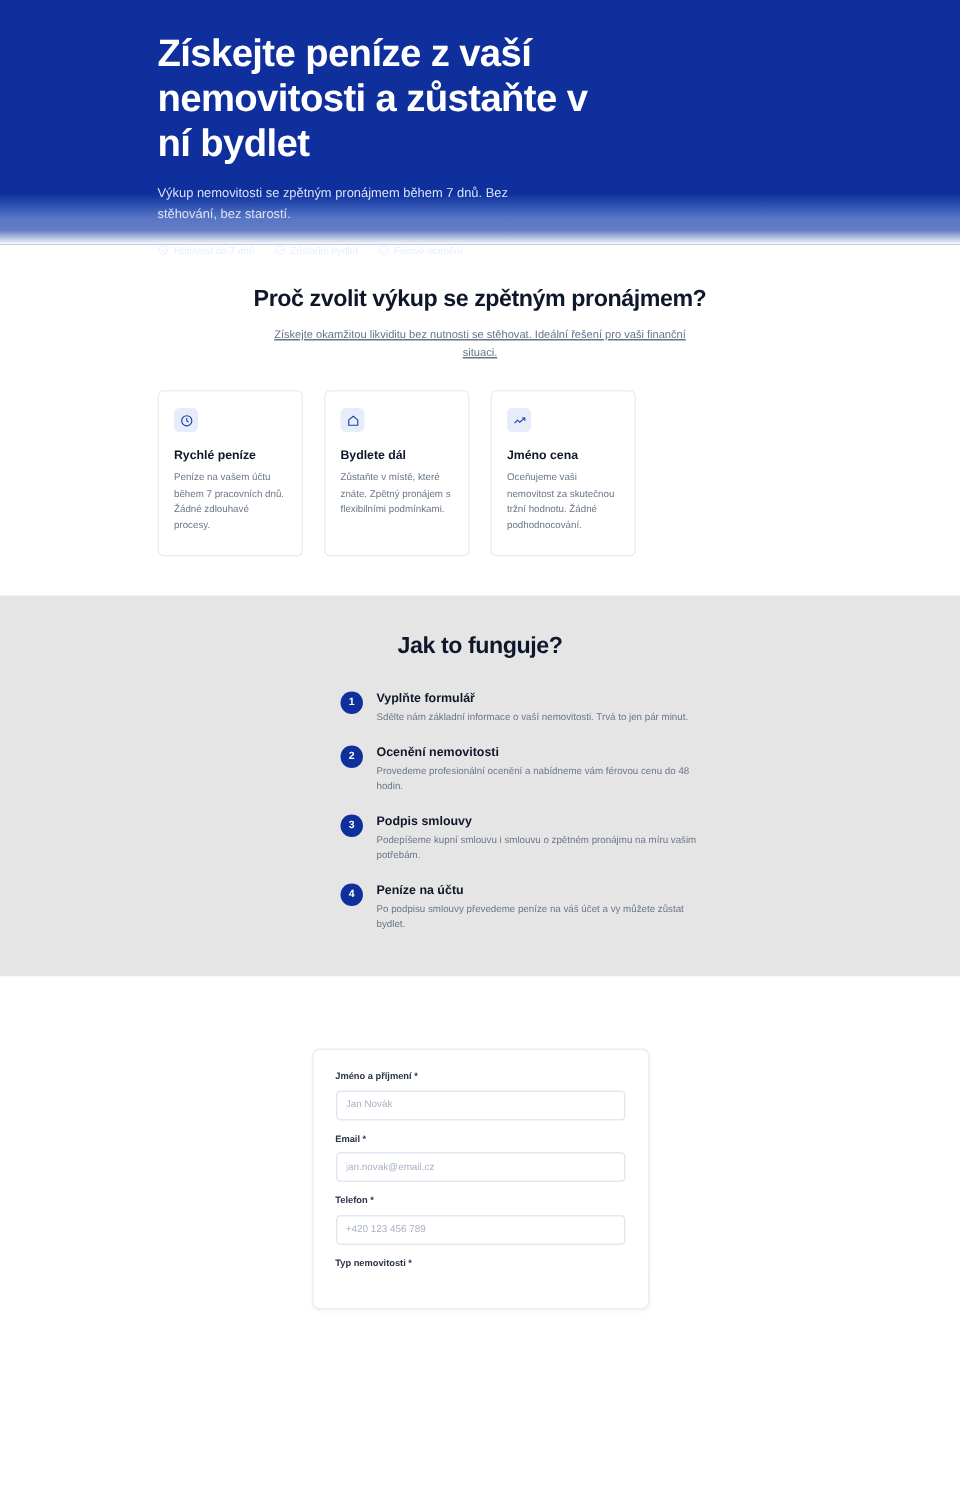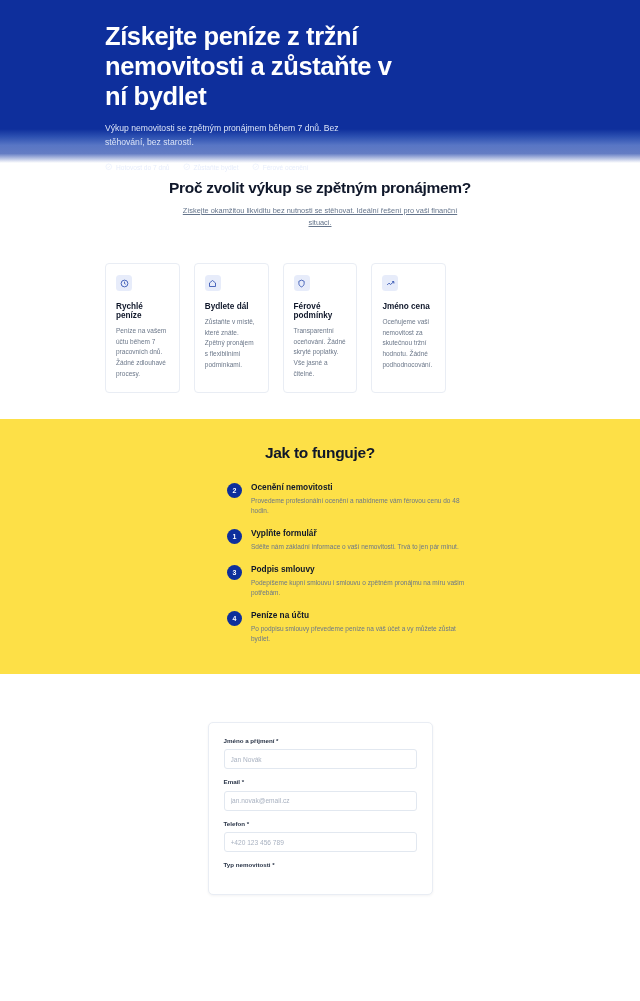--- a/index.html
+++ b/index.html
@@ -91,25 +91,25 @@
     font-size: 7.4px;
     line-height: 1.65;
     color: #64748b;
     max-width: 290px;
     margin-left: auto;
     margin-right: auto;
     text-decoration: underline;
   }
 
   
-  .features { padding-top: 16px; padding-bottom: 26px; }
+  .features { padding-top: 28px; padding-bottom: 26px; }
   .feat-grid {
-    margin-top: 34px;
+    margin-top: 19px;
     display: grid;
-    grid-template-columns: repeat(5, 1fr);
+    grid-template-columns: repeat(4, 1fr);
     gap: 14px;
   }
   .feat-card {
     background: #ffffff;
     border: 1px solid #e9edf4;
     border-radius: 4px;
     padding: 11px 10px 13px 10px;
     min-height: 80px;
   }
   .feat-ico {
@@ -130,21 +130,21 @@
   }
   .feat-desc {
     margin-top: 6px;
     font-size: 6.5px;
     line-height: 1.62;
     color: #6b7789;
   }
 
   
   .steps-sec {
-    background: #fde047;
+    background: #e5e5e5;
     padding-top: 25px;
     padding-bottom: 30px;
   }
   .steps-list {
     margin: 20px auto 0 auto;
     max-width: 312px;
     padding-left: 63px;
   }
   .step {
     display: flex;
@@ -214,21 +214,21 @@
   }
   .f-input::placeholder, .f-textarea::placeholder { color: #a9b2c1; }
 </style>
 </head>
 <body>
 
 <div class="page">
 
   <section class="hero">
     <div class="hero-inner">
-      <h1 class="hero-title">Získejte peníze z tržní nemovitosti a zůstaňte v ní bydlet</h1>
+      <h1 class="hero-title">Získejte peníze z vaší nemovitosti a zůstaňte v ní bydlet</h1>
       <p class="hero-sub">Výkup nemovitosti se zpětným pronájmem během 7 dnů. Bez stěhování, bez starostí.</p>
 
       <div class="hero-badges">
         <div class="badge">
           <span class="badge-icon">
             <svg viewBox="0 0 24 24" fill="none" stroke="#e7edfb" stroke-width="2">
                 <circle cx="12" cy="12" r="9"></circle>
                 <path d="M8 12.3l2.6 2.6L16.2 9.3"></path>
               </svg>
           </span>
@@ -279,29 +279,20 @@
       <div class="feat-card">
         <div class="feat-ico">
           <svg viewBox="0 0 24 24" fill="none" stroke="currentColor" stroke-width="2">
               <path d="M4 10.5L12 4l8 6.5V20H4z"></path>
             </svg>
         </div>
         <div class="feat-title">Bydlete dál</div>
         <div class="feat-desc">Zůstaňte v místě, které znáte. Zpětný pronájem s flexibilními podmínkami.</div>
       </div>
 
-      <div class="feat-card">
-        <div class="feat-ico">
-          <svg viewBox="0 0 24 24" fill="none" stroke="currentColor" stroke-width="2">
-              <path d="M12 3l7 3v6c0 4.4-3 7.6-7 9-4-1.4-7-4.6-7-9V6z"></path>
-            </svg>
-        </div>
-        <div class="feat-title">Férové podmínky</div>
-        <div class="feat-desc">Transparentní oceňování. Žádné skryté poplatky. Vše jasné a čitelné.</div>
-      </div>
 
       <div class="feat-card">
         <div class="feat-ico">
           <svg viewBox="0 0 24 24" fill="none" stroke="currentColor" stroke-width="2">
               <path d="M3 16l5-5 4 3.5L21 7"></path>
               <path d="M16 7h5v5"></path>
             </svg>
         </div>
         <div class="feat-title">Jméno cena</div>
         <div class="feat-desc">Oceňujeme vaši nemovitost za skutečnou tržní hodnotu. Žádné podhodnocování.</div>
@@ -312,31 +303,31 @@
     </div>
   </section>
 
   <section class="section steps-sec">
     <div class="sec-head">
       <h2 class="sec-title">Jak to funguje?</h2>
     </div>
 
     <div class="steps-list">
       <div class="step">
+        <div class="step-num">1</div>
+        <div>
+          <div class="step-title">Vyplňte formulář</div>
+          <div class="step-desc">Sdělte nám základní informace o vaší nemovitosti. Trvá to jen pár minut.</div>
+        </div>
+      </div>
+      <div class="step">
         <div class="step-num">2</div>
         <div>
           <div class="step-title">Ocenění nemovitosti</div>
           <div class="step-desc">Provedeme profesionální ocenění a nabídneme vám férovou cenu do 48 hodin.</div>
-        </div>
-      </div>
-      <div class="step">
-        <div class="step-num">1</div>
-        <div>
-          <div class="step-title">Vyplňte formulář</div>
-          <div class="step-desc">Sdělte nám základní informace o vaší nemovitosti. Trvá to jen pár minut.</div>
         </div>
       </div>
       <div class="step">
         <div class="step-num">3</div>
         <div>
           <div class="step-title">Podpis smlouvy</div>
           <div class="step-desc">Podepíšeme kupní smlouvu i smlouvu o zpětném pronájmu na míru vašim potřebám.</div>
         </div>
       </div>
       <div class="step">

